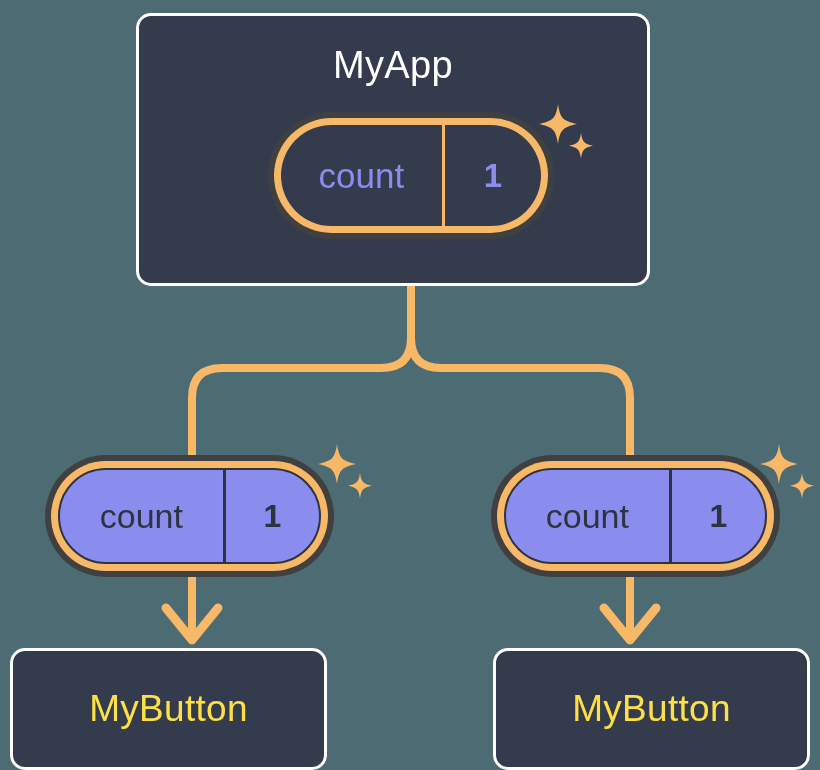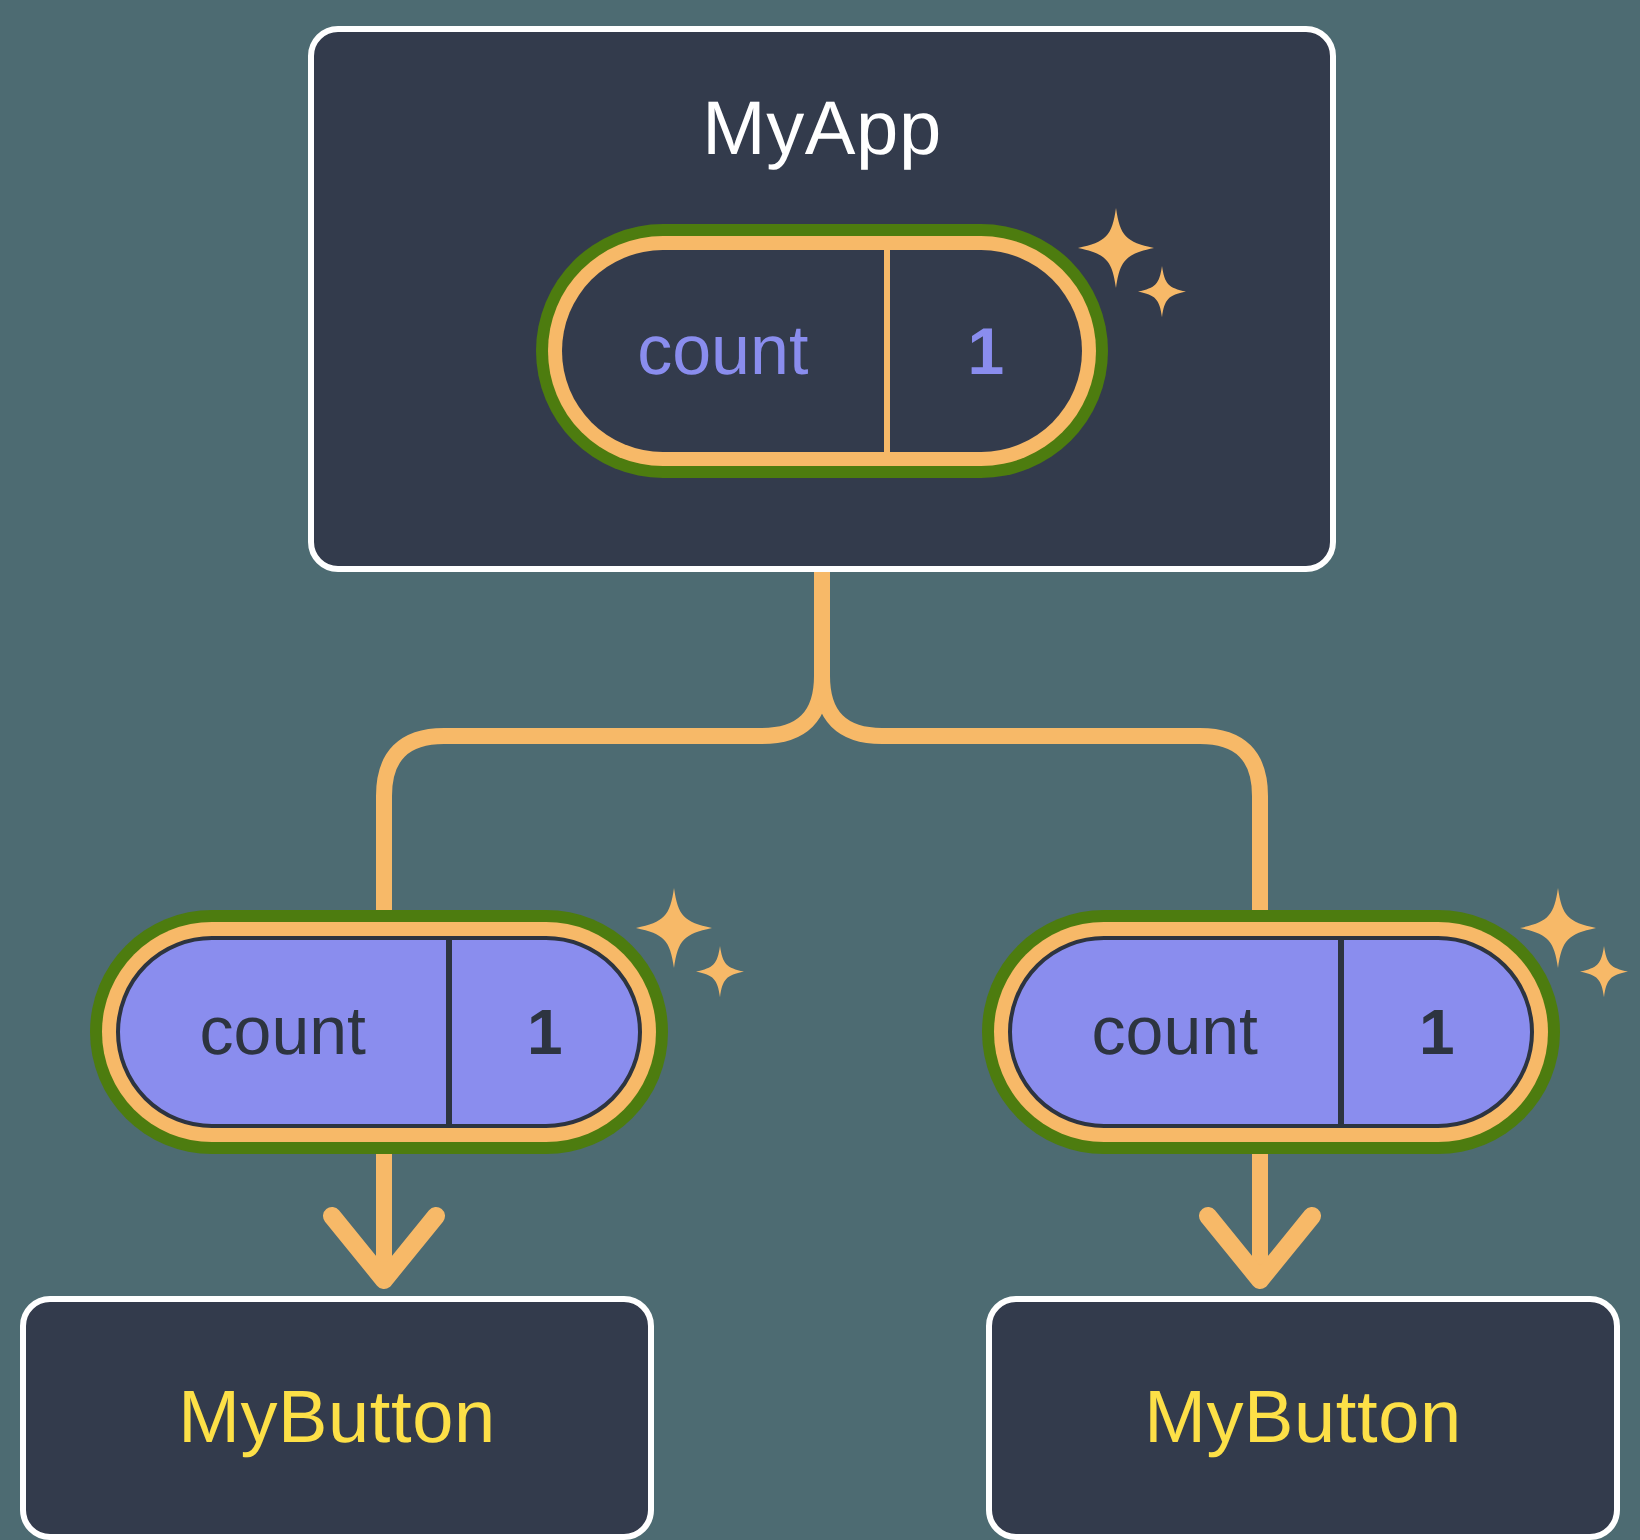--- a/index.html
+++ b/index.html
@@ -35,21 +35,21 @@
   
   .node-box {
     position: absolute;
     z-index: 2;
     background: #333b4c;
     border: 3px solid #ffffff;
     border-radius: 15px;
     box-sizing: border-box;
   }
   #card-myapp {
-    left: 154px;
+    left: 136px;
     top: 13px;
     width: 514px;
     height: 273px;
     padding-left: 40px;
   }
   .node-title {
     position: absolute;
     left: 0;
     right: 0;
     top: 30px;
@@ -78,21 +78,21 @@
     font-weight: 400;
     letter-spacing: 0.3px;
   }
 
   
   .pill {
     position: absolute;
     z-index: 3;
     box-sizing: border-box;
     border-radius: 999px;
-    background: #4d7c0f;          
+    background: #404040;          
     padding: 6px;
     display: flex;
   }
   .pill-mid {
     flex: 1;
     border-radius: 999px;
     background: #f7b968;          
     padding: 7px;
     display: flex;
   }

